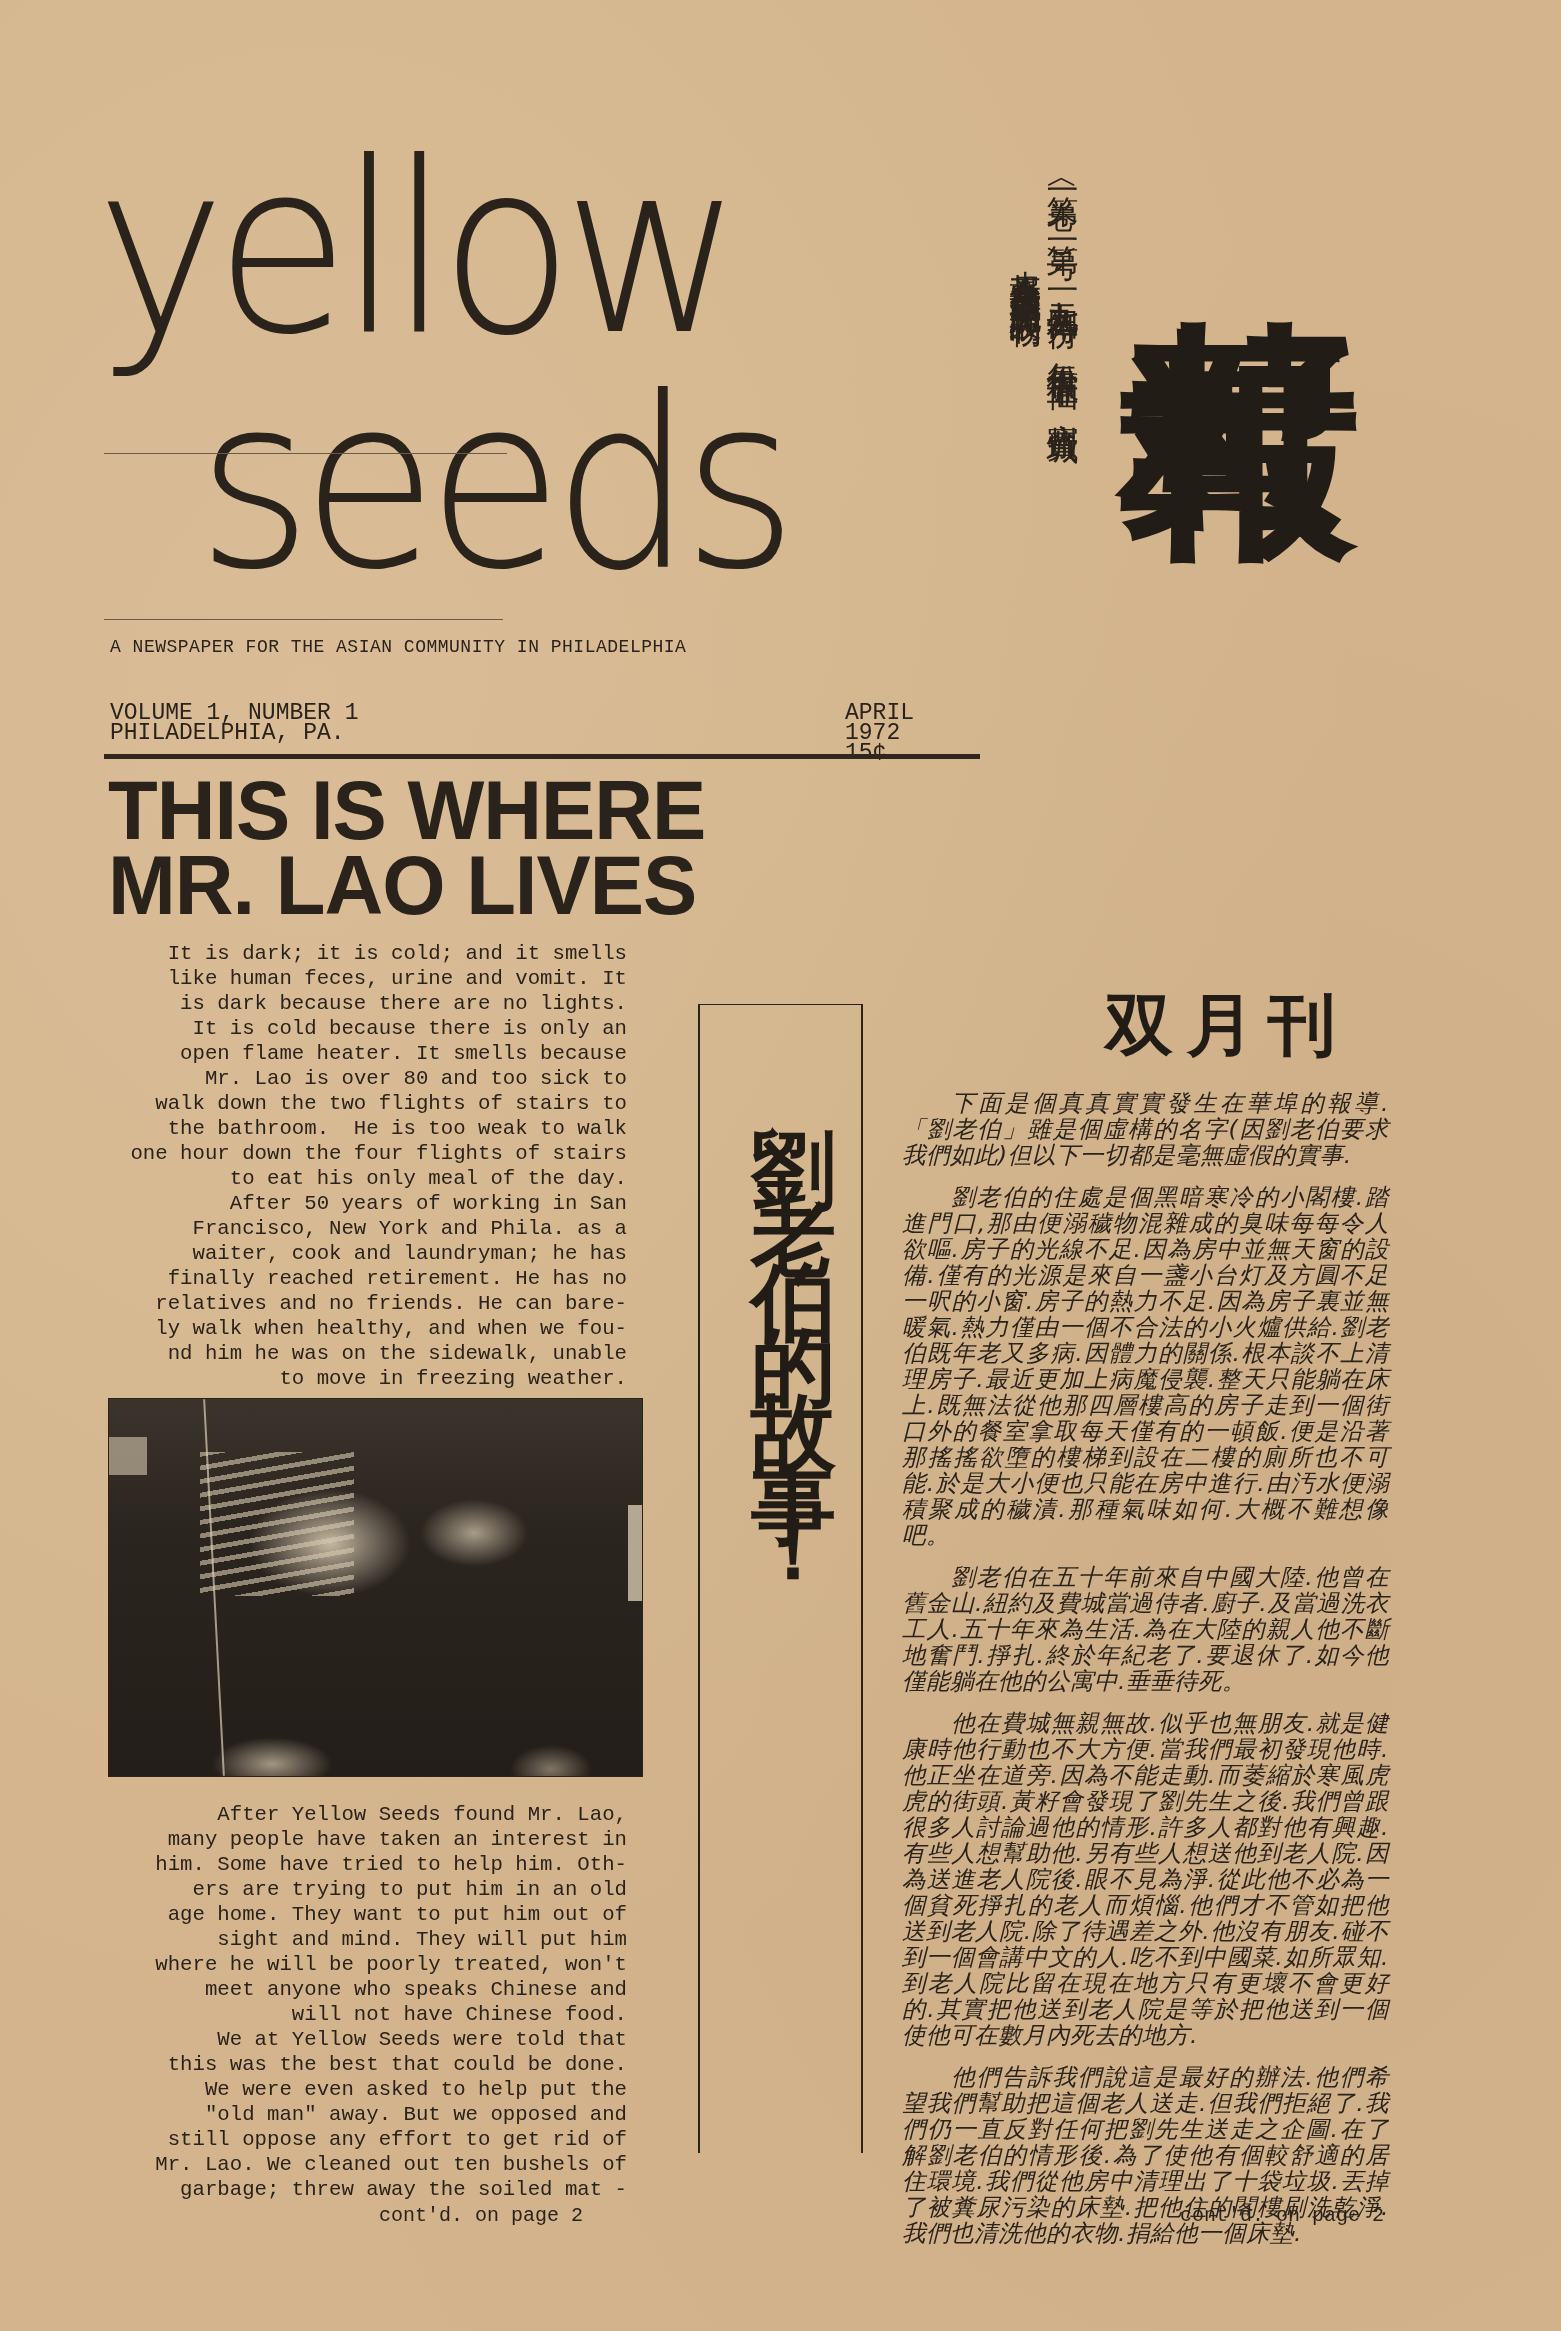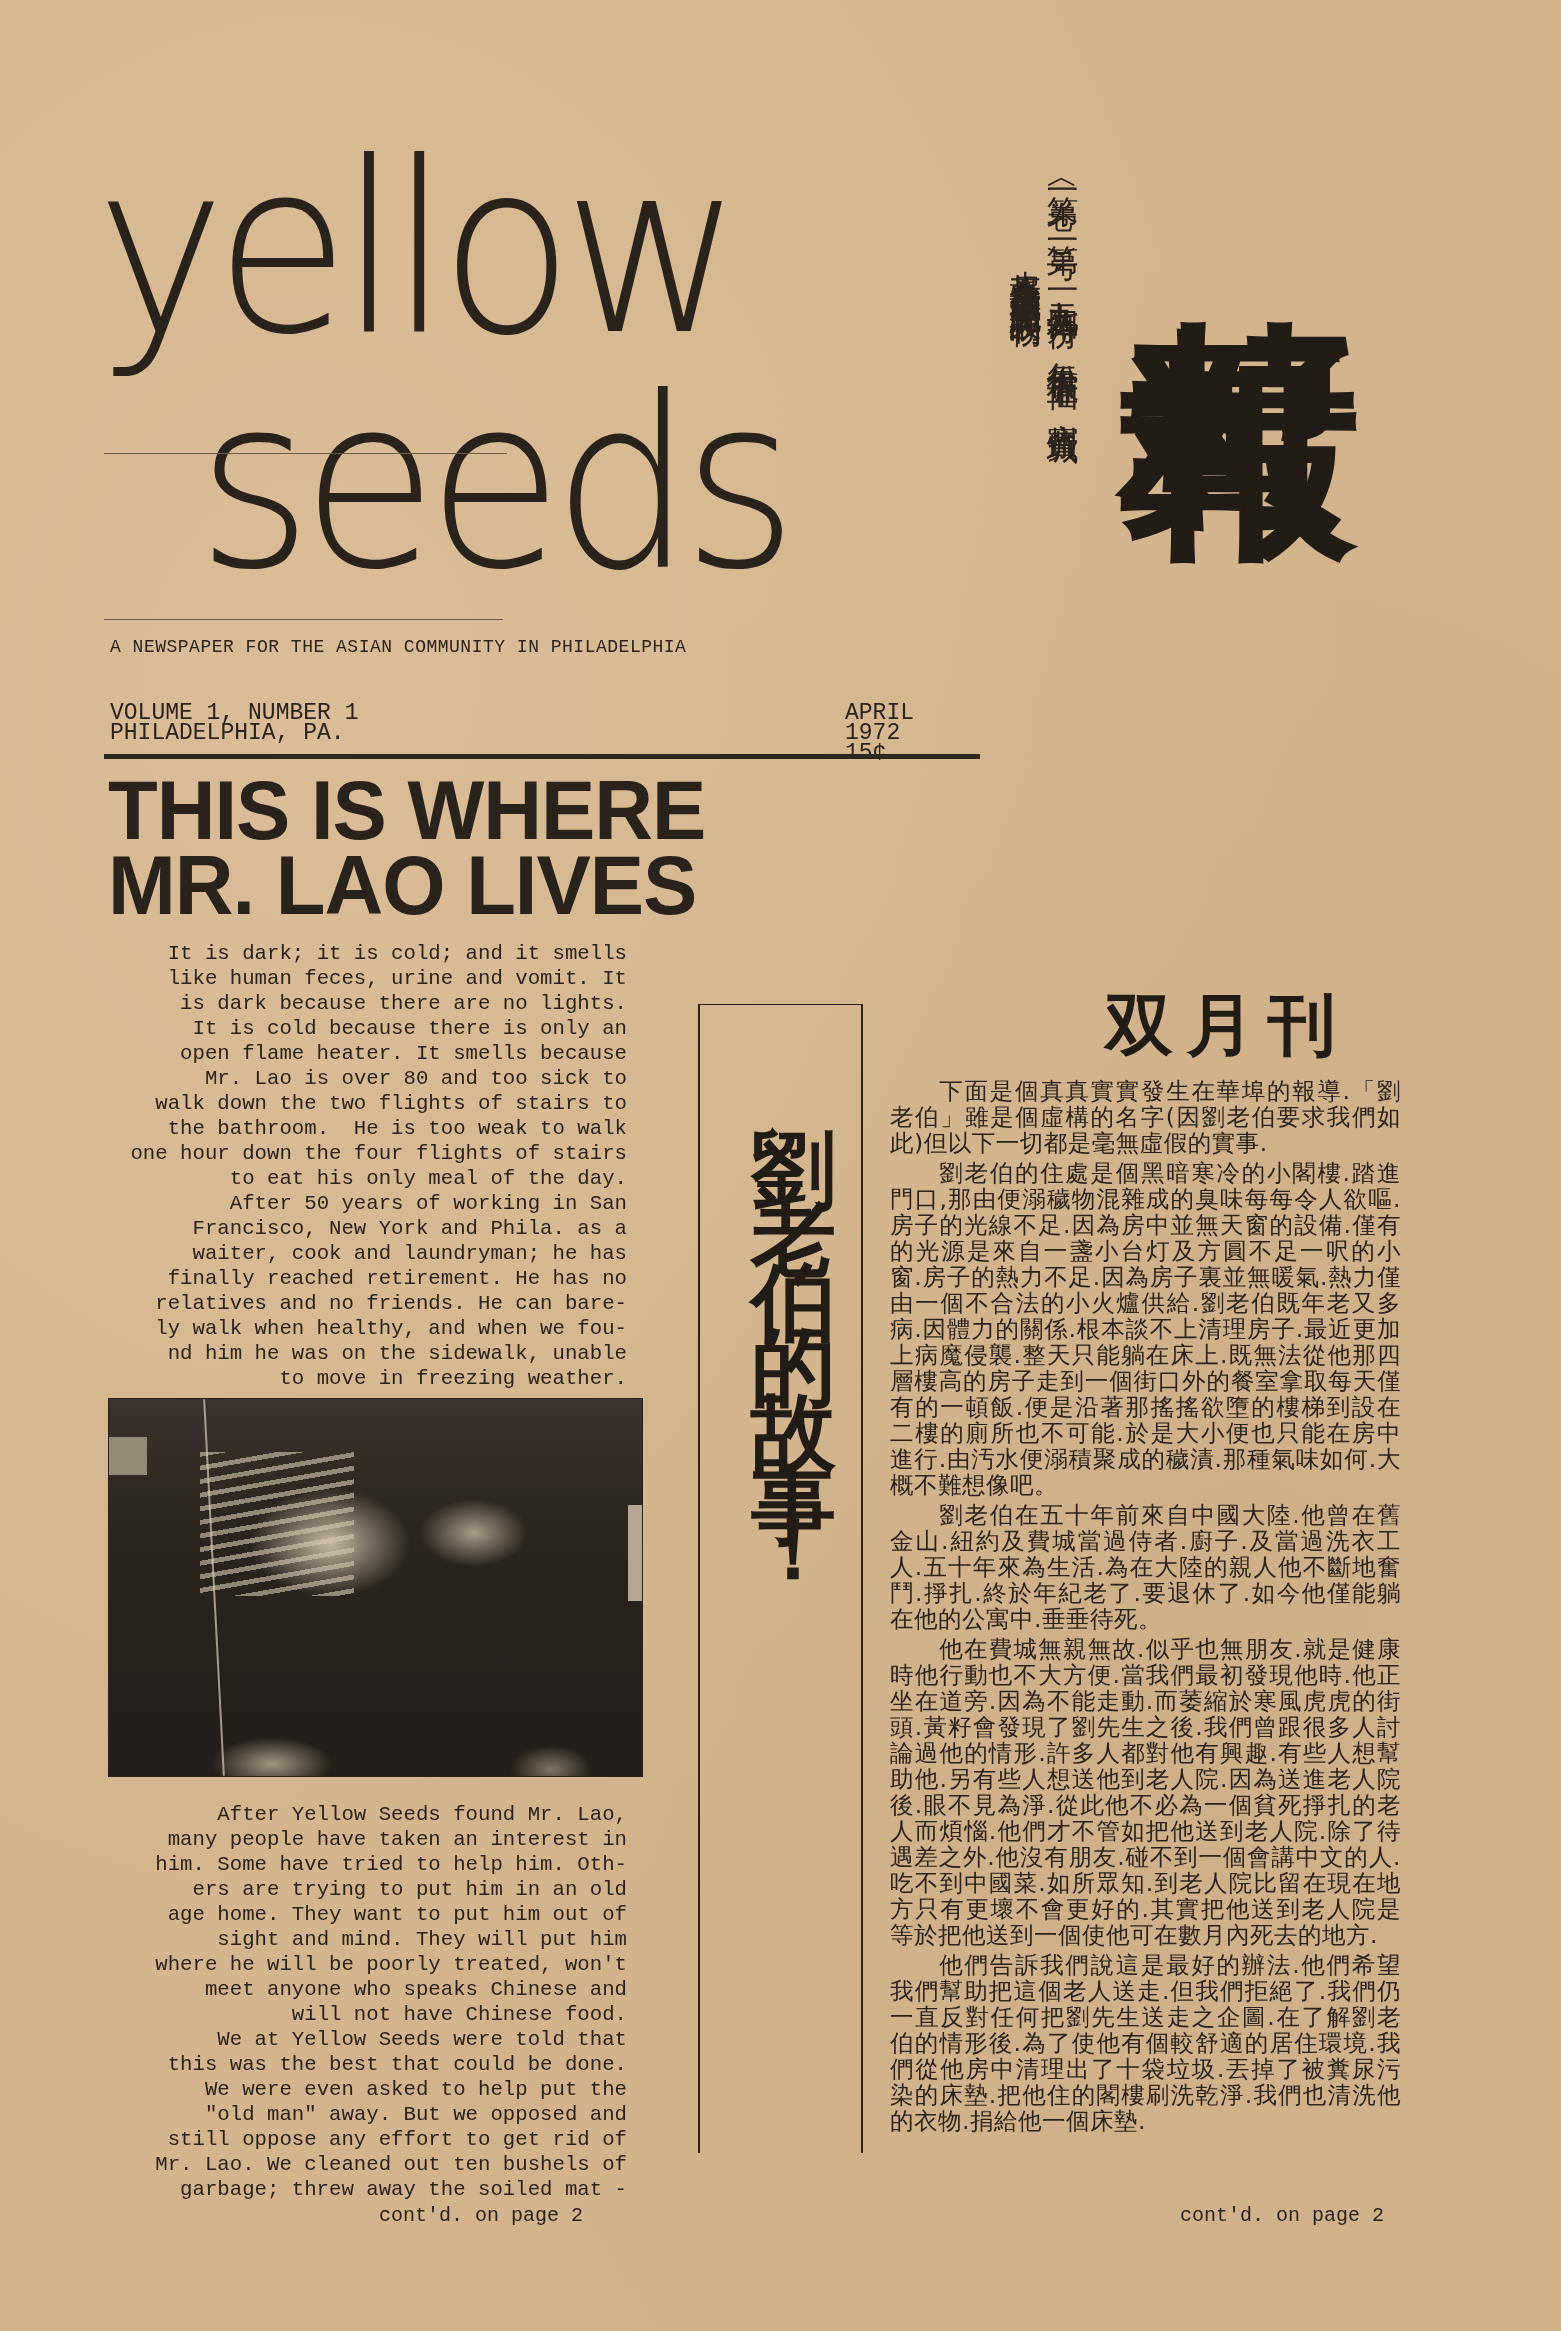--- a/index.html
+++ b/index.html
@@ -83,21 +83,21 @@
       writing-mode: vertical-rl; text-orientation: upright;
       font-family: "DejaVu Serif", serif; font-size: 85px; letter-spacing: 67px;
       position: absolute; left: 38px; top: 53px; color: #221c16; font-weight: 700;
     }
 
     .zh-body {
       left: 886px; top: 1074px; width: 519px;
       font-family: "DejaVu Sans", sans-serif; font-size: 23.5px; line-height: 26px; letter-spacing: 0.5px;
       color: #2a231c;
     }
-    .zh-body p { margin: 4px; text-indent: 2.1em; text-align: justify; }
+    .zh-body p { margin: 16px; text-indent: 2.1em; text-align: justify; font-style: italic; }
   </style>
 </head>
 <body>
 
 <div class="mast-line" id="mast-yellow">yellow</div>
 <div class="mast-line" id="mast-seeds">seeds</div>
 <div class="hair" style="left:104px; top:453px; width:403px;"></div>
 <div class="hair" style="left:104px; top:619px; width:399px;"></div>
 
 <div class="abs mono tagline">A NEWSPAPER FOR THE ASIAN COMMUNITY IN PHILADELPHIA</div>

